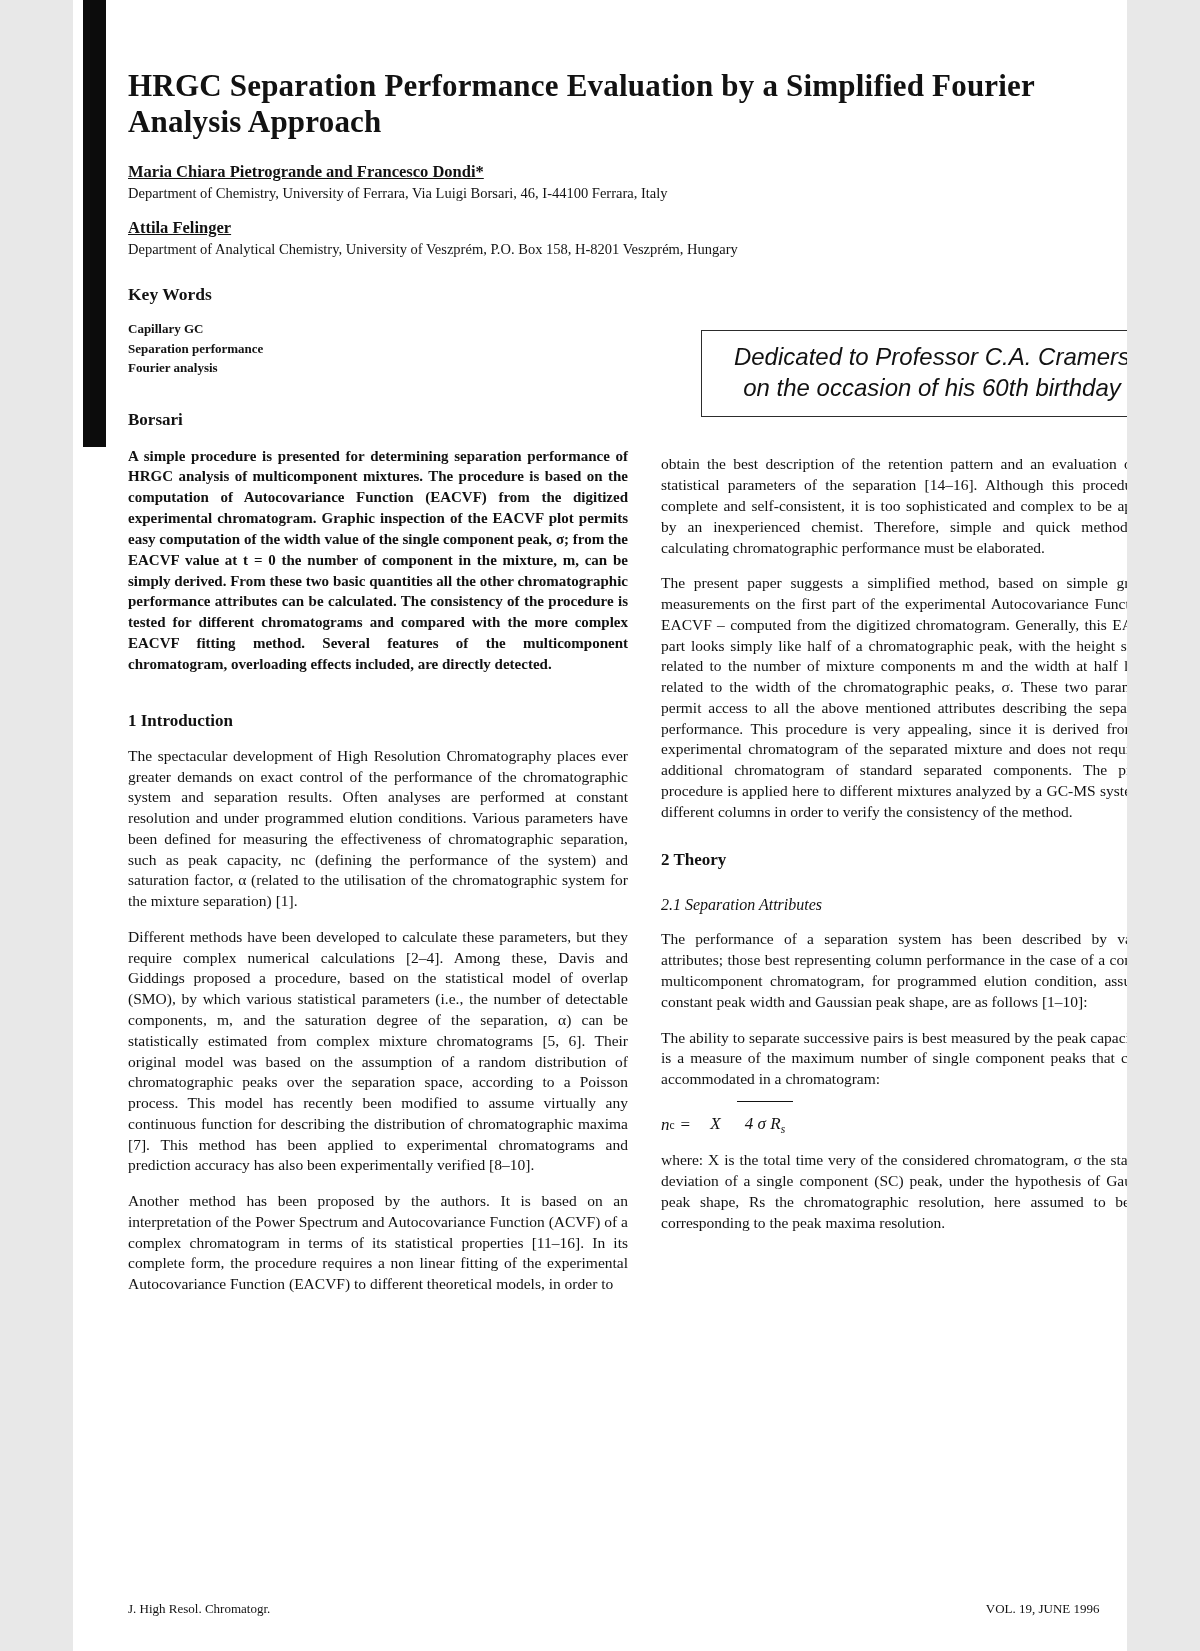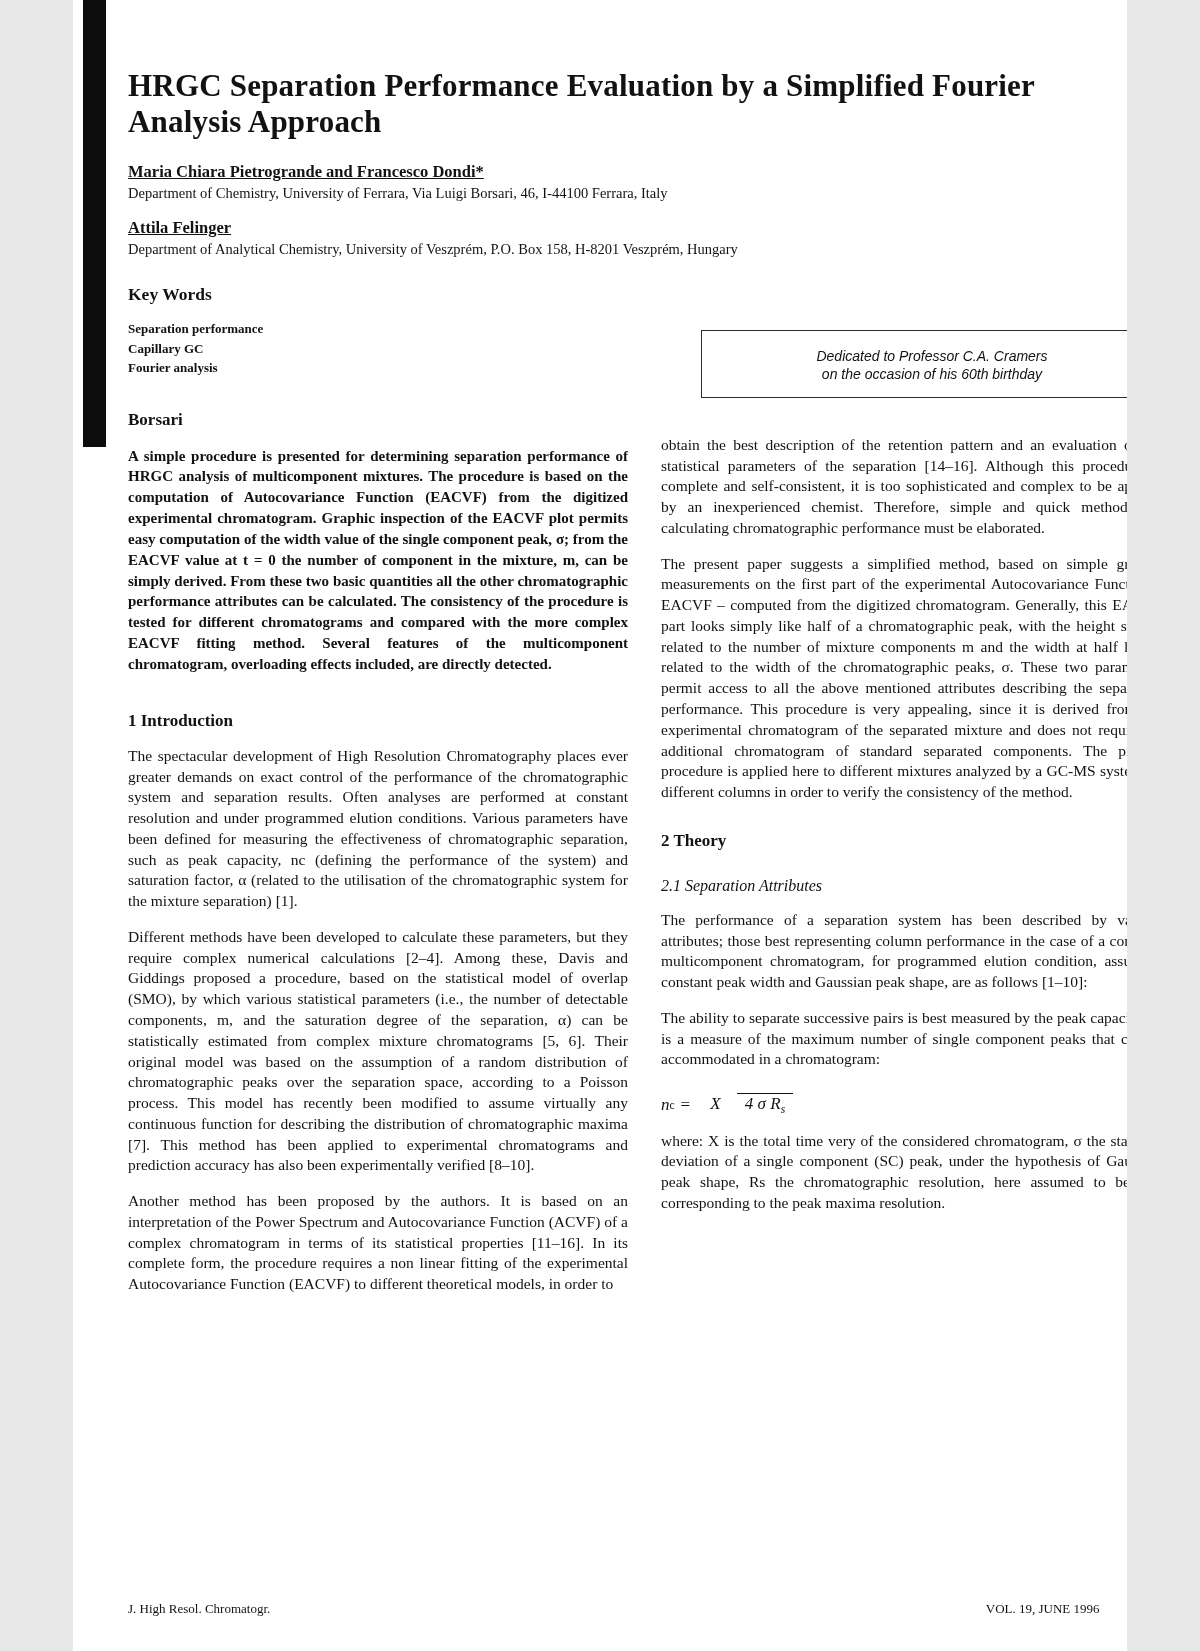--- a/index.html
+++ b/index.html
@@ -26,35 +26,35 @@
   .kw-item { font-size:13px; font-weight:bold; line-height:1.5; }
 
   .section-heading { font-size:17px; font-weight:bold; }
   .summary { margin-top:32px; }
   .summary-text { margin-top:16px; font-size:15px; font-weight:bold; text-align:justify; line-height:1.39; }
 
   .intro { margin-top:36px; }
   .body-par { font-size:15.5px; text-align:justify; line-height:1.34; margin-top:15px; }
 
   .dedication-box {
-    border:1.5px solid #2c2c2c; padding:17px 6px 13px; text-align:center;
-    font-family:"Liberation Sans", sans-serif; font-style:italic; font-size:14px; line-height:1.28;margin-left:40px;
+    border:1.5px solid #2c2c2c; padding:11px 6px 13px; text-align:center;
+    font-family:"Liberation Sans", sans-serif; font-style:italic; font-size:24px; line-height:1.28;margin-left:40px;
   }
   .right-col .first-par { margin-top:37px; }
 
   .theory-heading { margin-top:28px; }
   .sub-heading { font-size:16px; font-style:italic; margin-top:26px; }
 
   .equation { position:relative; display:flex; align-items:center; margin:24px 0 8px; font-size:17px; }
   .eq-var { font-style:italic; }
   .eq-sub { font-size:11.5px; vertical-align:sub; }
   .eq-equals { margin:0 8px 0 6px; }
   .frac { display:inline-block; text-align:center; }
   .frac .num { padding:0 12px 4px; font-style:italic; }
-  .frac .den { border-top:1.4px solid #111; padding:0 8px 0; font-style:italic; }
+  .frac .den { border-top:1.4px solid #111; padding:12px 8px 0; font-style:italic; }
   .eq-number { position:absolute; right:2px; }
 
   .footer {
     position:absolute; left:55px; top:1594px; width:1035px;
     display:flex; justify-content:space-between; align-items:baseline; font-size:13px;
   }
   .footer-right { display:flex; align-items:baseline; gap:32px; }
   .page-number { font-size:21px; font-weight:bold;font-style:italic; }
 </style>
 </head>
@@ -76,22 +76,22 @@
         <div class="author-aff">Department of Analytical Chemistry, University of Veszprém, P.O. Box 158, H-8201 Veszprém, Hungary</div>
       </div>
     </div>
   </div>
 
   <div class="left-col">
 
     <div class="keywords">
       <div class="kw-heading">Key Words</div>
       <div class="kw-items">
+        <div class="kw-item">Capillary GC</div>
         <div class="kw-item">Separation performance</div>
-        <div class="kw-item">Capillary GC</div>
         <div class="kw-item">Fourier analysis</div>
       </div>
     </div>
 
     <div class="summary">
       <div class="section-heading">Borsari</div>
       <p class="summary-text">A simple procedure is presented for determining separation performance of HRGC analysis of multicomponent mixtures. The procedure is based on the computation of Autocovariance Function (EACVF) from the digitized experimental chromatogram. Graphic inspection of the EACVF plot permits easy computation of the width value of the single component peak, σ; from the EACVF value at t = 0 the number of component in the mixture, m, can be simply derived. From these two basic quantities all the other chromatographic performance attributes can be calculated. The consistency of the procedure is tested for different chromatograms and compared with the more complex EACVF fitting method. Several features of the multicomponent chromatogram, overloading effects included, are directly detected.</p>
     </div>
 
     <div class="intro">

